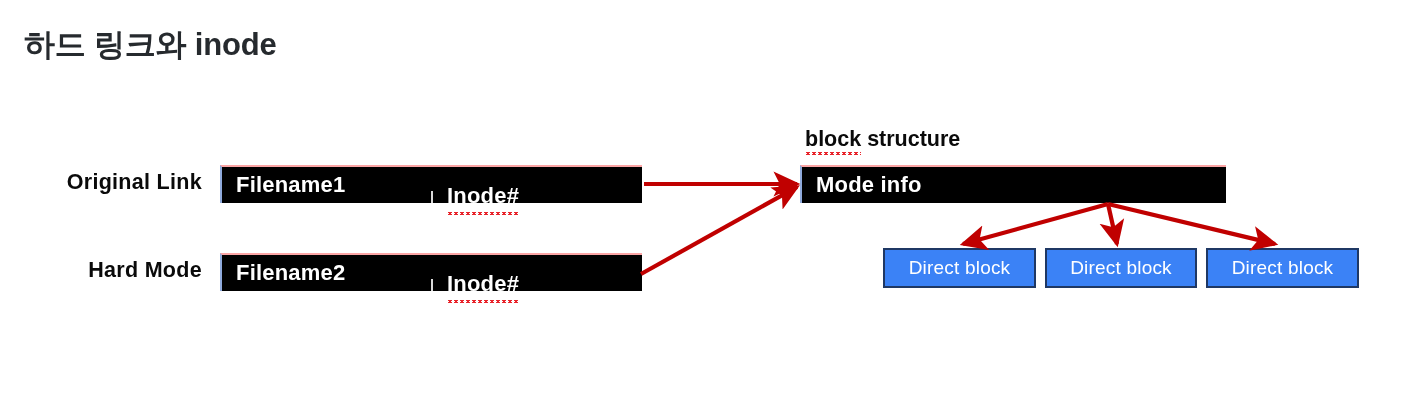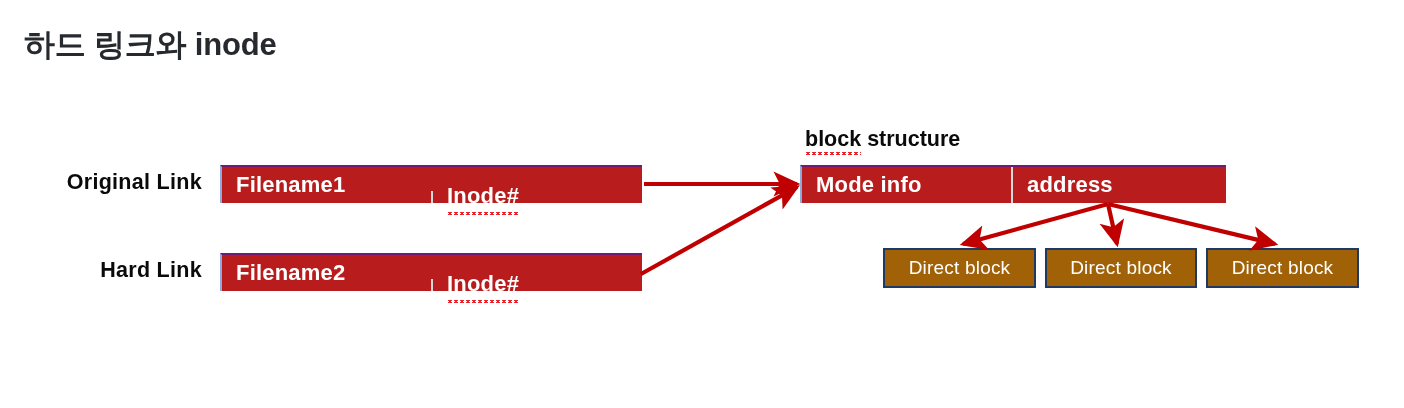--- a/index.html
+++ b/index.html
@@ -69,23 +69,23 @@
     background-size: 6px 3px;
     background-image: linear-gradient(45deg, transparent 40%, #e8232a 40%, #e8232a 60%, transparent 60%),
                       linear-gradient(-45deg, transparent 40%, #e8232a 40%, #e8232a 60%, transparent 60%);
     padding-bottom: 3px;
   }
 
   
   .blue-table {
     position: absolute;
     display: flex;
-    background: #b91c1c;
+    background: #000000;
     box-sizing: border-box;
-    border-top: 2px solid #701a75;
+    border-top: 2px solid #fca5a5;
     border-left: 2px solid #8faadc;
   }
   .blue-table .cell {
     box-sizing: border-box;
     display: flex;
     align-items: center;
     padding-left: 14px;
     color: #ffffff;
     font-size: 22px;
     font-weight: bold;
@@ -121,21 +121,21 @@
     background-image: linear-gradient(45deg, transparent 40%, #e8232a 40%, #e8232a 60%, transparent 60%),
                       linear-gradient(-45deg, transparent 40%, #e8232a 40%, #e8232a 60%, transparent 60%);
   }
 
   
   .direct-block {
     position: absolute;
     top: 248px;
     height: 40px;
     box-sizing: border-box;
-    background: #a16207;
+    background: #3b82f6;
     border: 2px solid #1f3864;
     display: flex;
     align-items: center;
     justify-content: center;
     color: #ffffff;
     font-size: 19px;
     font-weight: normal;
     white-space: nowrap;
     letter-spacing: 0.2px;
   }
@@ -154,21 +154,21 @@
 </style>
 </head>
 <body>
 
 <div id="slide">
 
   <div class="slide-title">하드 링크와 inode</div>
 
   <div class="row-label original">Original Link</div>
 
-  <div class="row-label hard">Hard Link</div>
+  <div class="row-label hard">Hard Mode</div>
 
   <div class="caption">
     <span class="spell">block</span><span> structure</span>
   </div>
 
   <div class="blue-table" id="table-original">
     <div class="cell c1">Filename1</div>
     <div class="cell c2 divider">
       <span class="u-spell">Inode#</span>
     </div>
@@ -176,21 +176,20 @@
 
   <div class="blue-table" id="table-hard">
     <div class="cell c1">Filename2</div>
     <div class="cell c2 divider">
       <span class="u-spell">Inode#</span>
     </div>
   </div>
 
   <div class="blue-table" id="table-inode">
     <div class="cell c1">Mode info</div>
-    <div class="cell c2 divider">address</div>
   </div>
 
   <div class="direct-block" id="direct-block-1">Direct block</div>
   <div class="direct-block" id="direct-block-2">Direct block</div>
   <div class="direct-block" id="direct-block-3">Direct block</div>
 
   <svg id="arrows" viewBox="0 0 1404 408">
     <defs>
       <marker id="ah" markerWidth="7" markerHeight="7" refX="5.6" refY="3.2" orient="auto" markerUnits="strokeWidth">
         <path d="M0,0.2 L6.4,3.2 L0,6.2 L1.5,3.2 Z" fill="#c00000"></path>

